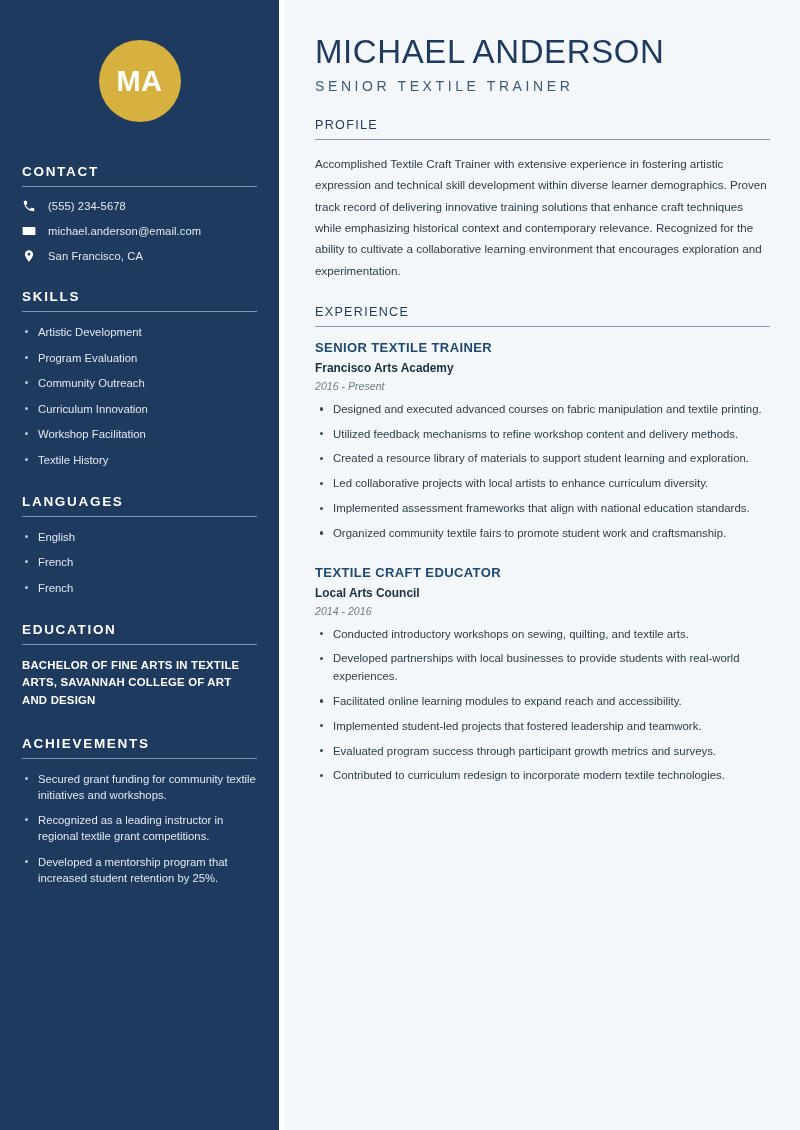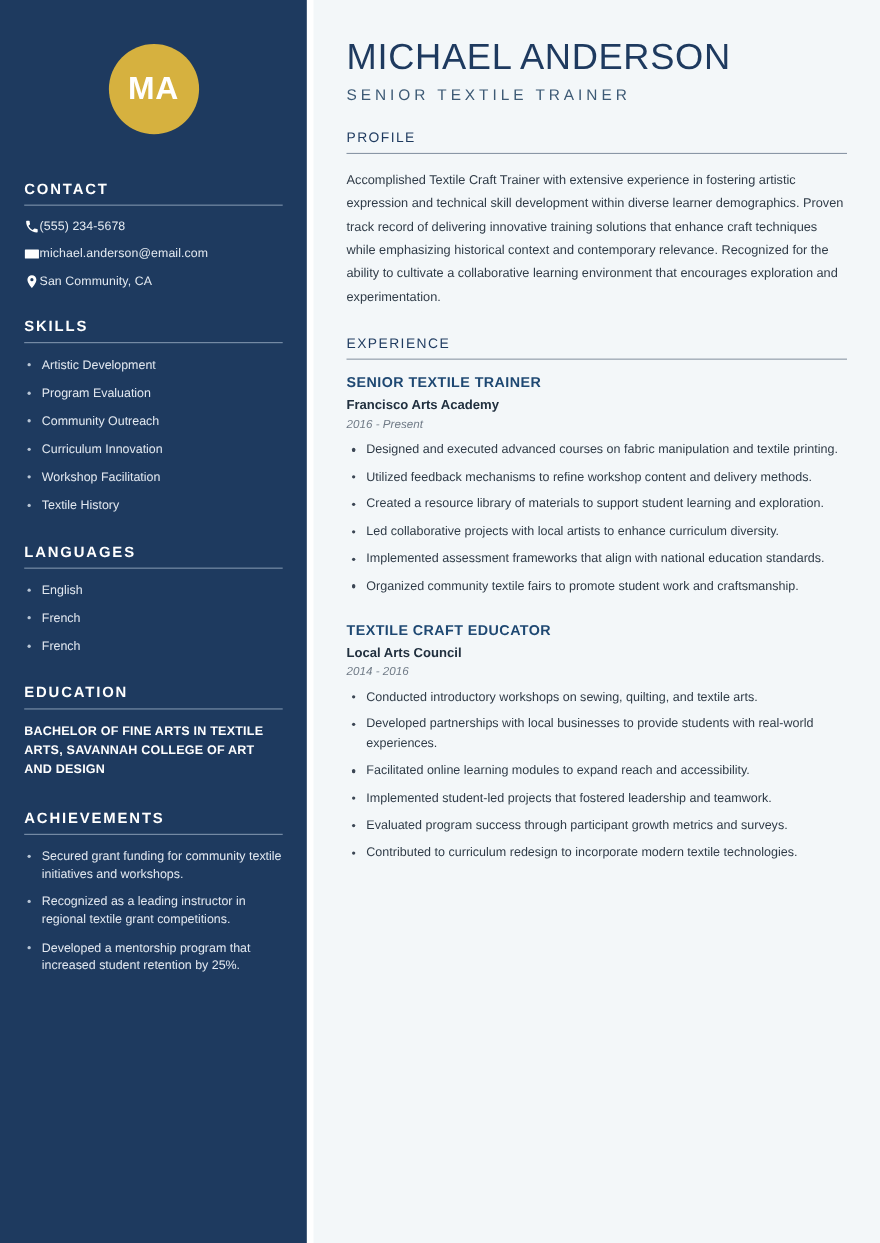--- a/index.html
+++ b/index.html
@@ -27,21 +27,21 @@
     color: #ffffff; font-size: 29px; font-weight: bold; letter-spacing: 0.5px;
   }
   .side-section { margin-top: 26px; }
   .side-section.first { margin-top: 42px; }
   .side-h {
     font-size: 13.5px; font-weight: bold; letter-spacing: 1.7px;
     color: #ffffff; text-transform: uppercase;
   }
   .side-rule { height:1px; background:#8ea2ba; margin-top: 7px; margin-bottom: 12px; opacity:.85; }
 
-  .contact-row { display:flex; align-items:center; margin-bottom: 11px; }
+  .contact-row { display:flex; align-items:center; gap:12px; margin-bottom: 11px; }
   .contact-row:last-child { margin-bottom: 0; }
   .cicon { width:14px; height:14px; flex:0 0 14px; display:block; }
   .cicon svg { display:block; width:14px; height:14px; fill:#ffffff; }
   .ctext { font-size: 11.2px; color:#e4eaf1; letter-spacing:.1px; }
 
   ul.side-list { list-style: none; }
   ul.side-list li {
     position: relative; font-size: 11.3px; color: #e2e8f0;
     padding-left: 16px; margin-bottom: 9.5px; line-height: 1.42;
   }
@@ -134,21 +134,21 @@
           </span>
           <span class="ctext">michael.anderson@email.com</span>
         </div>
 
         <div class="contact-row">
           <span class="cicon">
             <svg viewBox="0 0 24 24">
                 <path d="M12 2C8.1 2 5 5.1 5 9c0 5.2 7 13 7 13s7-7.8 7-13c0-3.9-3.1-7-7-7zm0 9.5A2.5 2.5 0 1 1 12 6.5a2.5 2.5 0 0 1 0 5z"></path>
               </svg>
           </span>
-          <span class="ctext">San Community, CA</span>
+          <span class="ctext">San Francisco, CA</span>
         </div>
 
       </div>
     </section>
 
     <section class="side-section">
       <div class="side-h">SKILLS</div>
       <div class="side-rule"></div>
       <ul class="side-list">
         <li>Artistic Development</li>

